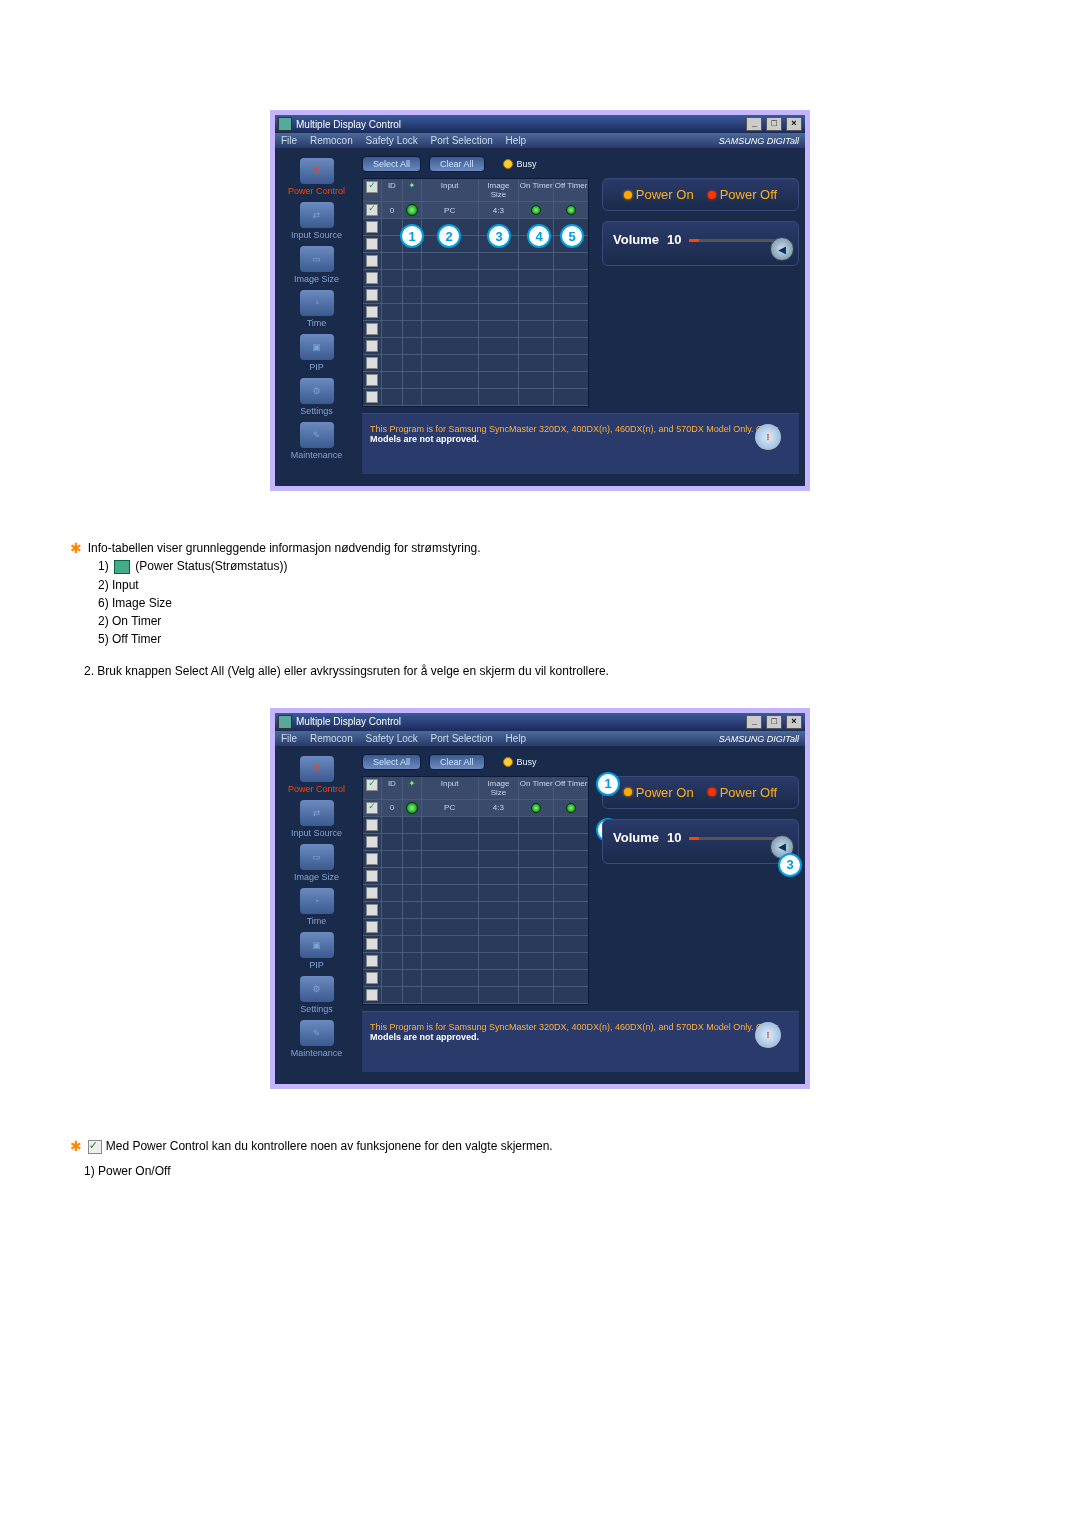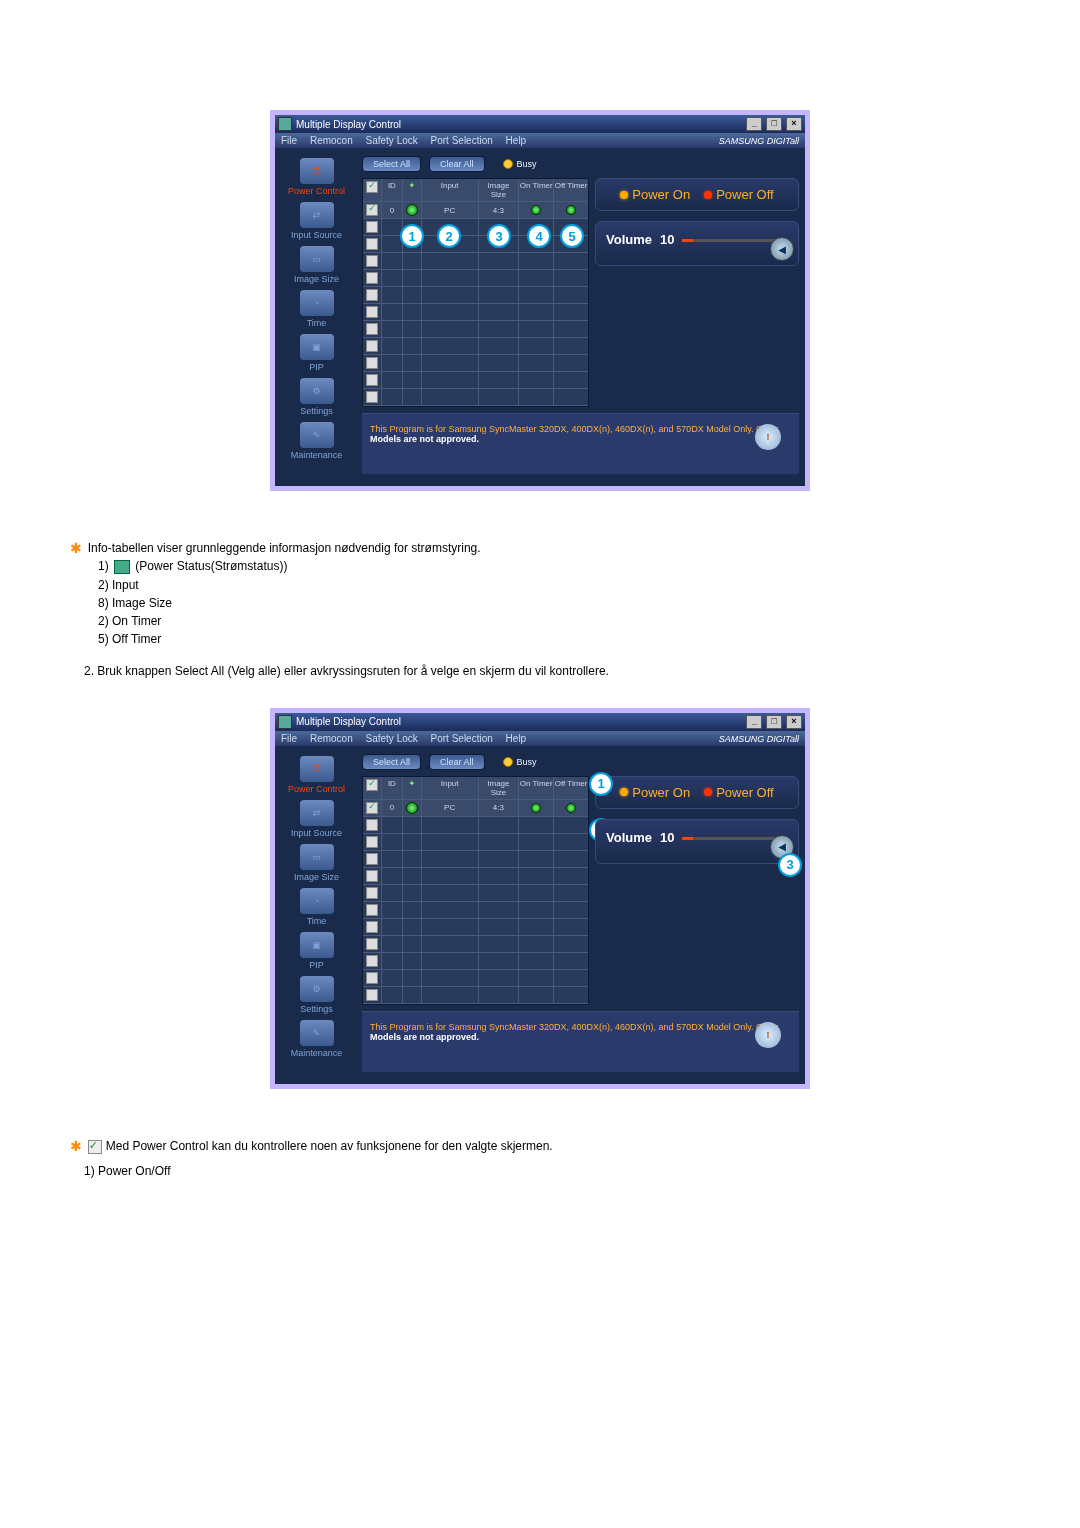--- a/index.html
+++ b/index.html
@@ -68,21 +68,21 @@
   }
   .btn-pill{
     background:linear-gradient(#3a5a90,#6a8ac0);
     border:1px solid #0a1a3a;border-radius:4px;
     color:#cfe3ff;font-size:9px;padding:2px 10px;
   }
   .busy{
     display:flex;align-items:center;gap:4px;color:#eaf0ff;font-size:9px;margin-left:10px;
   }
   .busy-dot{width:8px;height:8px;border-radius:50%;background:#ffcc33;border:1px solid #aa7700;}
-  .grid-and-panel{display:flex;gap:6px;}
+  .grid-and-panel{display:flex;gap:13px;}
   .grid{
     background:#2a3a5a;border:1px solid #0a1a3a;width:225px;
   }
   .grid-header,.grid-row{display:flex;}
   .grid-header div,.grid-row div{
     border-right:1px solid #4a5a7a;border-bottom:1px solid #4a5a7a;
     font-size:8px;color:#c8d4f0;text-align:center;
     padding:2px 0;
   }
   .c-chk{width:18px;}
@@ -417,21 +417,21 @@
   <div class="doc-text">
     <div class="star-item">
       <span class="star">✱</span>
       <span>Info-tabellen viser grunnleggende informasjon nødvendig for strømstyring.</span>
     </div>
     <div class="sub-list">
       <div>
         <span>1) </span><span class="ps-icon"></span><span> (Power Status(Strømstatus))</span>
       </div>
       <div>2) Input</div>
-      <div>8) Image Size</div>
+      <div>6) Image Size</div>
       <div>2) On Timer</div>
       <div>5) Off Timer</div>
     </div>
     <div class="num-item">2.  Bruk knappen Select All (Velg alle) eller avkryssingsruten for å velge en skjerm du vil kontrollere.</div>
   </div>
 
   <div class="app-window">
     <div class="title-bar">
       <div class="title-left">
         <span class="title-icon"></span>

